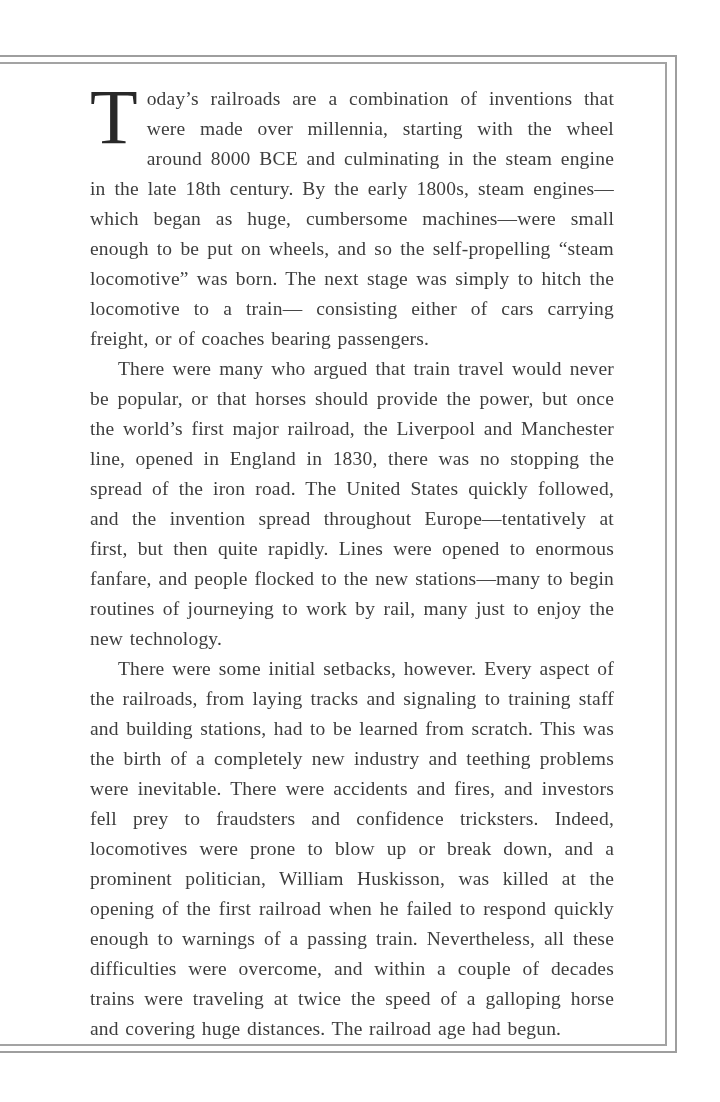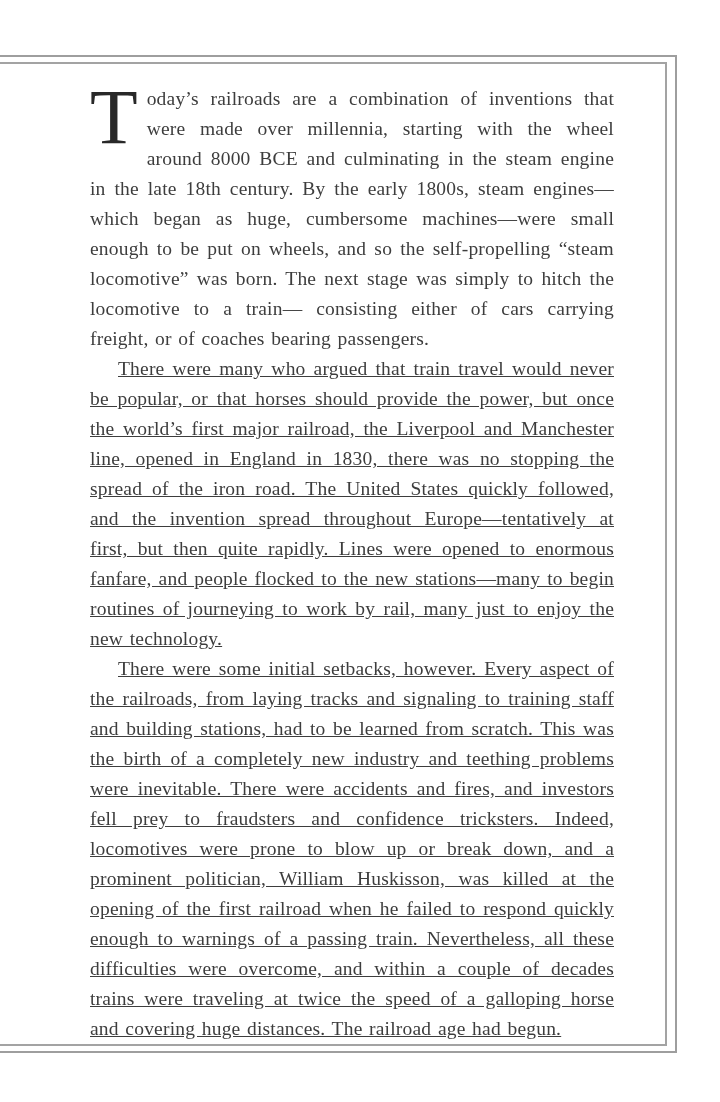--- a/index.html
+++ b/index.html
@@ -43,21 +43,20 @@
     line-height: 30px;
     text-align: justify;
     letter-spacing: 0.2px;
     word-spacing: 1.5px;
   }
   .para {
     margin: 0;
   }
   .para.indent {
     text-indent: 28px;
-    text-decoration: underline;
   }
   .dropcap {
     float: left;
     font-size: 78px;
     line-height: 60px;
     height: 60px;
     padding: 3px 9px 0 0;
     color: #282828;
     letter-spacing: 0;
   }

